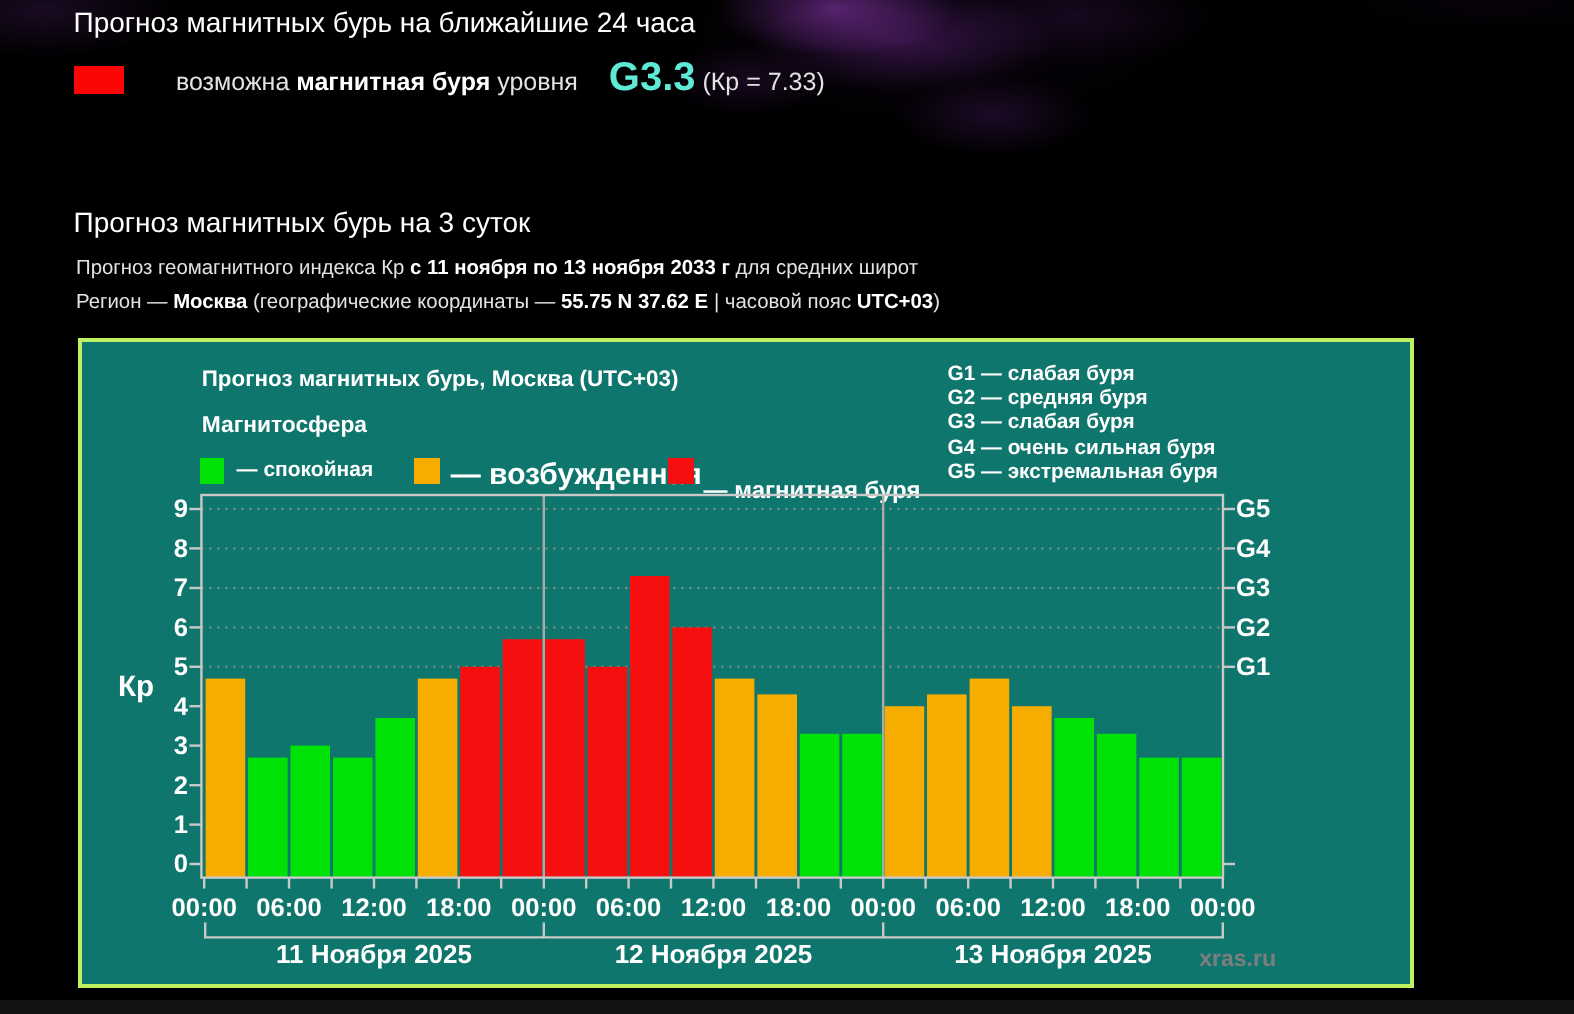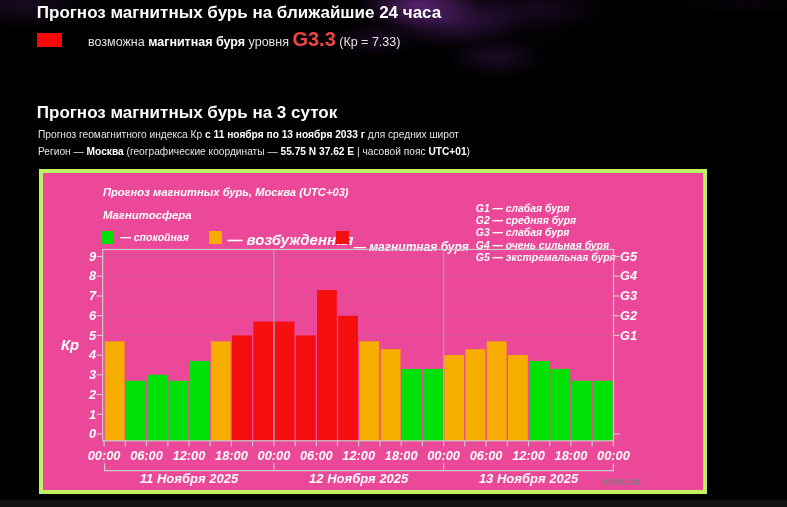--- a/index.html
+++ b/index.html
@@ -7,41 +7,41 @@
  radial-gradient(60px 24px at 418px 4px, rgba(150,60,190,0.52), transparent 100%),
  radial-gradient(75px 26px at 452px 20px, rgba(125,48,165,0.36), transparent 100%),
  radial-gradient(50px 20px at 497px 58px, rgba(110,40,150,0.25), transparent 100%),
  radial-gradient(70px 24px at 540px 8px, rgba(95,32,125,0.20), transparent 100%),
  radial-gradient(65px 24px at 22px 5px, rgba(100,40,130,0.26), transparent 100%),
  radial-gradient(130px 45px at 465px 18px, rgba(75,26,100,0.16), transparent 100%),
  radial-gradient(80px 14px at 748px 2px, rgba(85,32,110,0.09), transparent 100%),
  radial-gradient(40px 18px at 373px 40px, rgba(105,38,140,0.22), transparent 100%),
  #000;}
 #strip{position:absolute;left:0;right:0;top:499.5px;height:7.5px;background:#131316;}
-.h1{position:absolute;left:36.8px;color:#fff;font-weight:bold;font-size:17px;white-space:nowrap;text-align:center;}
+.h1{position:absolute;left:36.8px;color:#fff;font-weight:normal;font-size:14px;white-space:nowrap;text-align:center;}
 .small{position:absolute;left:38px;color:#e3e3e3;font-size:10.2px;white-space:nowrap;}
 b{color:#fff;}
 #redsq{position:absolute;left:37px;top:33px;width:25px;height:13.8px;background:#fd0505;}
 #l24{position:absolute;left:88px;top:27.5px;color:#e3e3e3;font-size:12.5px;white-space:nowrap;}
-#l24 .g33{font-size:20px;font-weight:bold;color:#ef4444;}
-#chart{position:absolute;left:39px;top:169px;width:668px;height:325px;border:4px solid #bef264;background:#ec4899;box-sizing:border-box;font-style:italic;}
+#l24 .g33{font-size:20px;font-weight:bold;color:#5eead4;margin-left:12px;}
+#chart{position:absolute;left:39px;top:169px;width:668px;height:325px;border:2px solid #bef264;background:#0f766e;box-sizing:border-box;}
 .tb{fill:#fff;font-weight:bold;font-size:12.8px;font-family:"Liberation Sans",sans-serif;}
 .ct{position:absolute;color:#fff;font-weight:bold;white-space:nowrap;}
 .sq{position:absolute;width:12.5px;height:12.6px;top:58px;}
-.gl{position:absolute;left:432.8px;color:#fff;font-weight:bold;font-size:10.4px;white-space:nowrap;margin-top:19px;}
+.gl{position:absolute;left:432.8px;color:#fff;font-weight:bold;font-size:10.4px;white-space:nowrap;}
 </style></head>
 <body>
 <div id="bg"></div>
 <div id="strip"></div>
 <div class="h1" style="top:3.2px">Прогноз магнитных бурь на ближайшие 24 часа</div>
 <div id="redsq"></div>
 <div id="l24">возможна <b>магнитная буря</b> уровня <span class="g33">G3.3</span> (Кр&nbsp;=&nbsp;7.33)</div>
 <div class="h1" style="top:103px">Прогноз магнитных бурь на 3 суток</div>
 <div class="small" style="top:128.5px">Прогноз геомагнитного индекса Кр <b>с 11 ноября по 13 ноября 2033 г</b> для средних широт</div>
-<div class="small" style="top:146px">Регион — <b>Москва</b> (географические координаты — <b>55.75 N 37.62 E</b> | часовой пояс <b>UTC+01</b>)</div>
+<div class="small" style="top:146px">Регион — <b>Москва</b> (географические координаты — <b>55.75 N 37.62 E</b> | часовой пояс <b>UTC+03</b>)</div>
 <div id="chart">
  <div class="ct" style="left:59.9px;top:12.6px;font-size:11.2px">Прогноз магнитных бурь, Москва (UTC+03)</div>
  <div class="ct" style="left:59.9px;top:36.2px;font-size:11.4px">Магнитосфера</div>
  <div class="sq" style="left:58.7px;background:#00e106"></div>
  <div class="ct" style="left:77.3px;top:57.5px;font-size:10.5px">— спокойная</div>
  <div class="sq" style="left:166.1px;background:#f7ad00"></div>
  <div class="ct" style="left:184.4px;top:57.5px;font-size:15px">— возбужденная</div>
  <div class="sq" style="left:293px;background:#f50f0f"></div>
  <div class="ct" style="left:310.8px;top:67px;font-size:12px">— магнитная буря</div>
  <div class="gl" style="top:11px">G1 — слабая буря</div>

